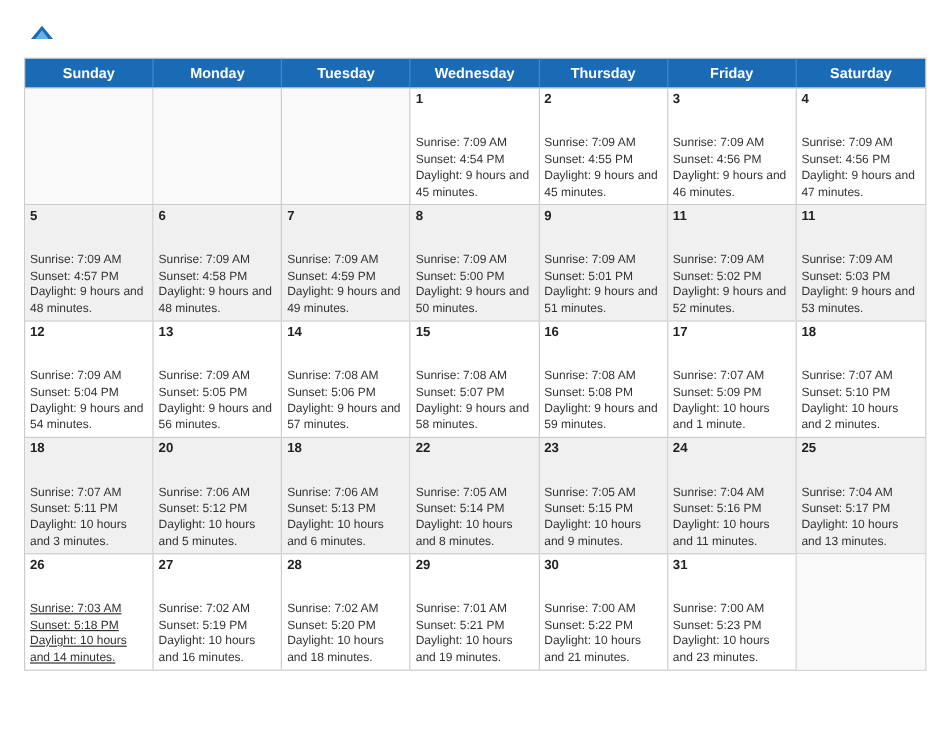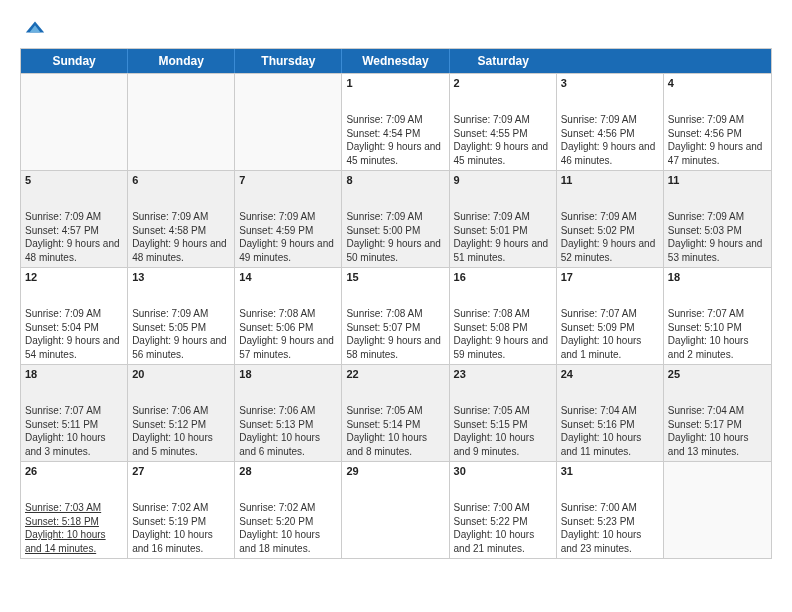--- a/index.html
+++ b/index.html
@@ -145,22 +145,24 @@
     <div class="title-block">
       <div class="cal-title"></div>
       <div class="cal-subtitle"></div>
     </div>
   </div>
 
   <div class="calendar">
     <div class="cal-header-row">
     <div class="cal-header-cell">Sunday</div>
         <div class="cal-header-cell">Monday</div>
+        <div class="cal-header-cell">Tuesday</div>
+        <div class="cal-header-cell">Wednesday</div>
         <div class="cal-header-cell">Thursday</div>
-        <div class="cal-header-cell">Wednesday</div>
+        <div class="cal-header-cell">Friday</div>
         <div class="cal-header-cell">Saturday</div>
       </div>
     <div class="cal-body">
     <div class="cal-row">
           <div class="cal-cell empty"></div>
           <div class="cal-cell empty"></div>
           <div class="cal-cell empty"></div>
           <div class="cal-cell">
             <div class="day-number">1</div>
             <div class="day-info" style="white-space: pre-line;">Sunrise: 7:09 AM
@@ -332,20 +334,23 @@
 Daylight: 10 hours and 16 minutes.</div>
           </div>
           <div class="cal-cell">
             <div class="day-number">28</div>
             <div class="day-info" style="white-space: pre-line;">Sunrise: 7:02 AM
 Sunset: 5:20 PM
 Daylight: 10 hours and 18 minutes.</div>
           </div>
           <div class="cal-cell">
             <div class="day-number">29</div>
+            <div class="day-info" style="white-space: pre-line;">Sunrise: 7:01 AM
+Sunset: 5:21 PM
+Daylight: 10 hours and 19 minutes.</div>
           </div>
           <div class="cal-cell">
             <div class="day-number">30</div>
             <div class="day-info" style="white-space: pre-line;">Sunrise: 7:00 AM
 Sunset: 5:22 PM
 Daylight: 10 hours and 21 minutes.</div>
           </div>
           <div class="cal-cell">
             <div class="day-number">31</div>
             <div class="day-info" style="white-space: pre-line;">Sunrise: 7:00 AM

